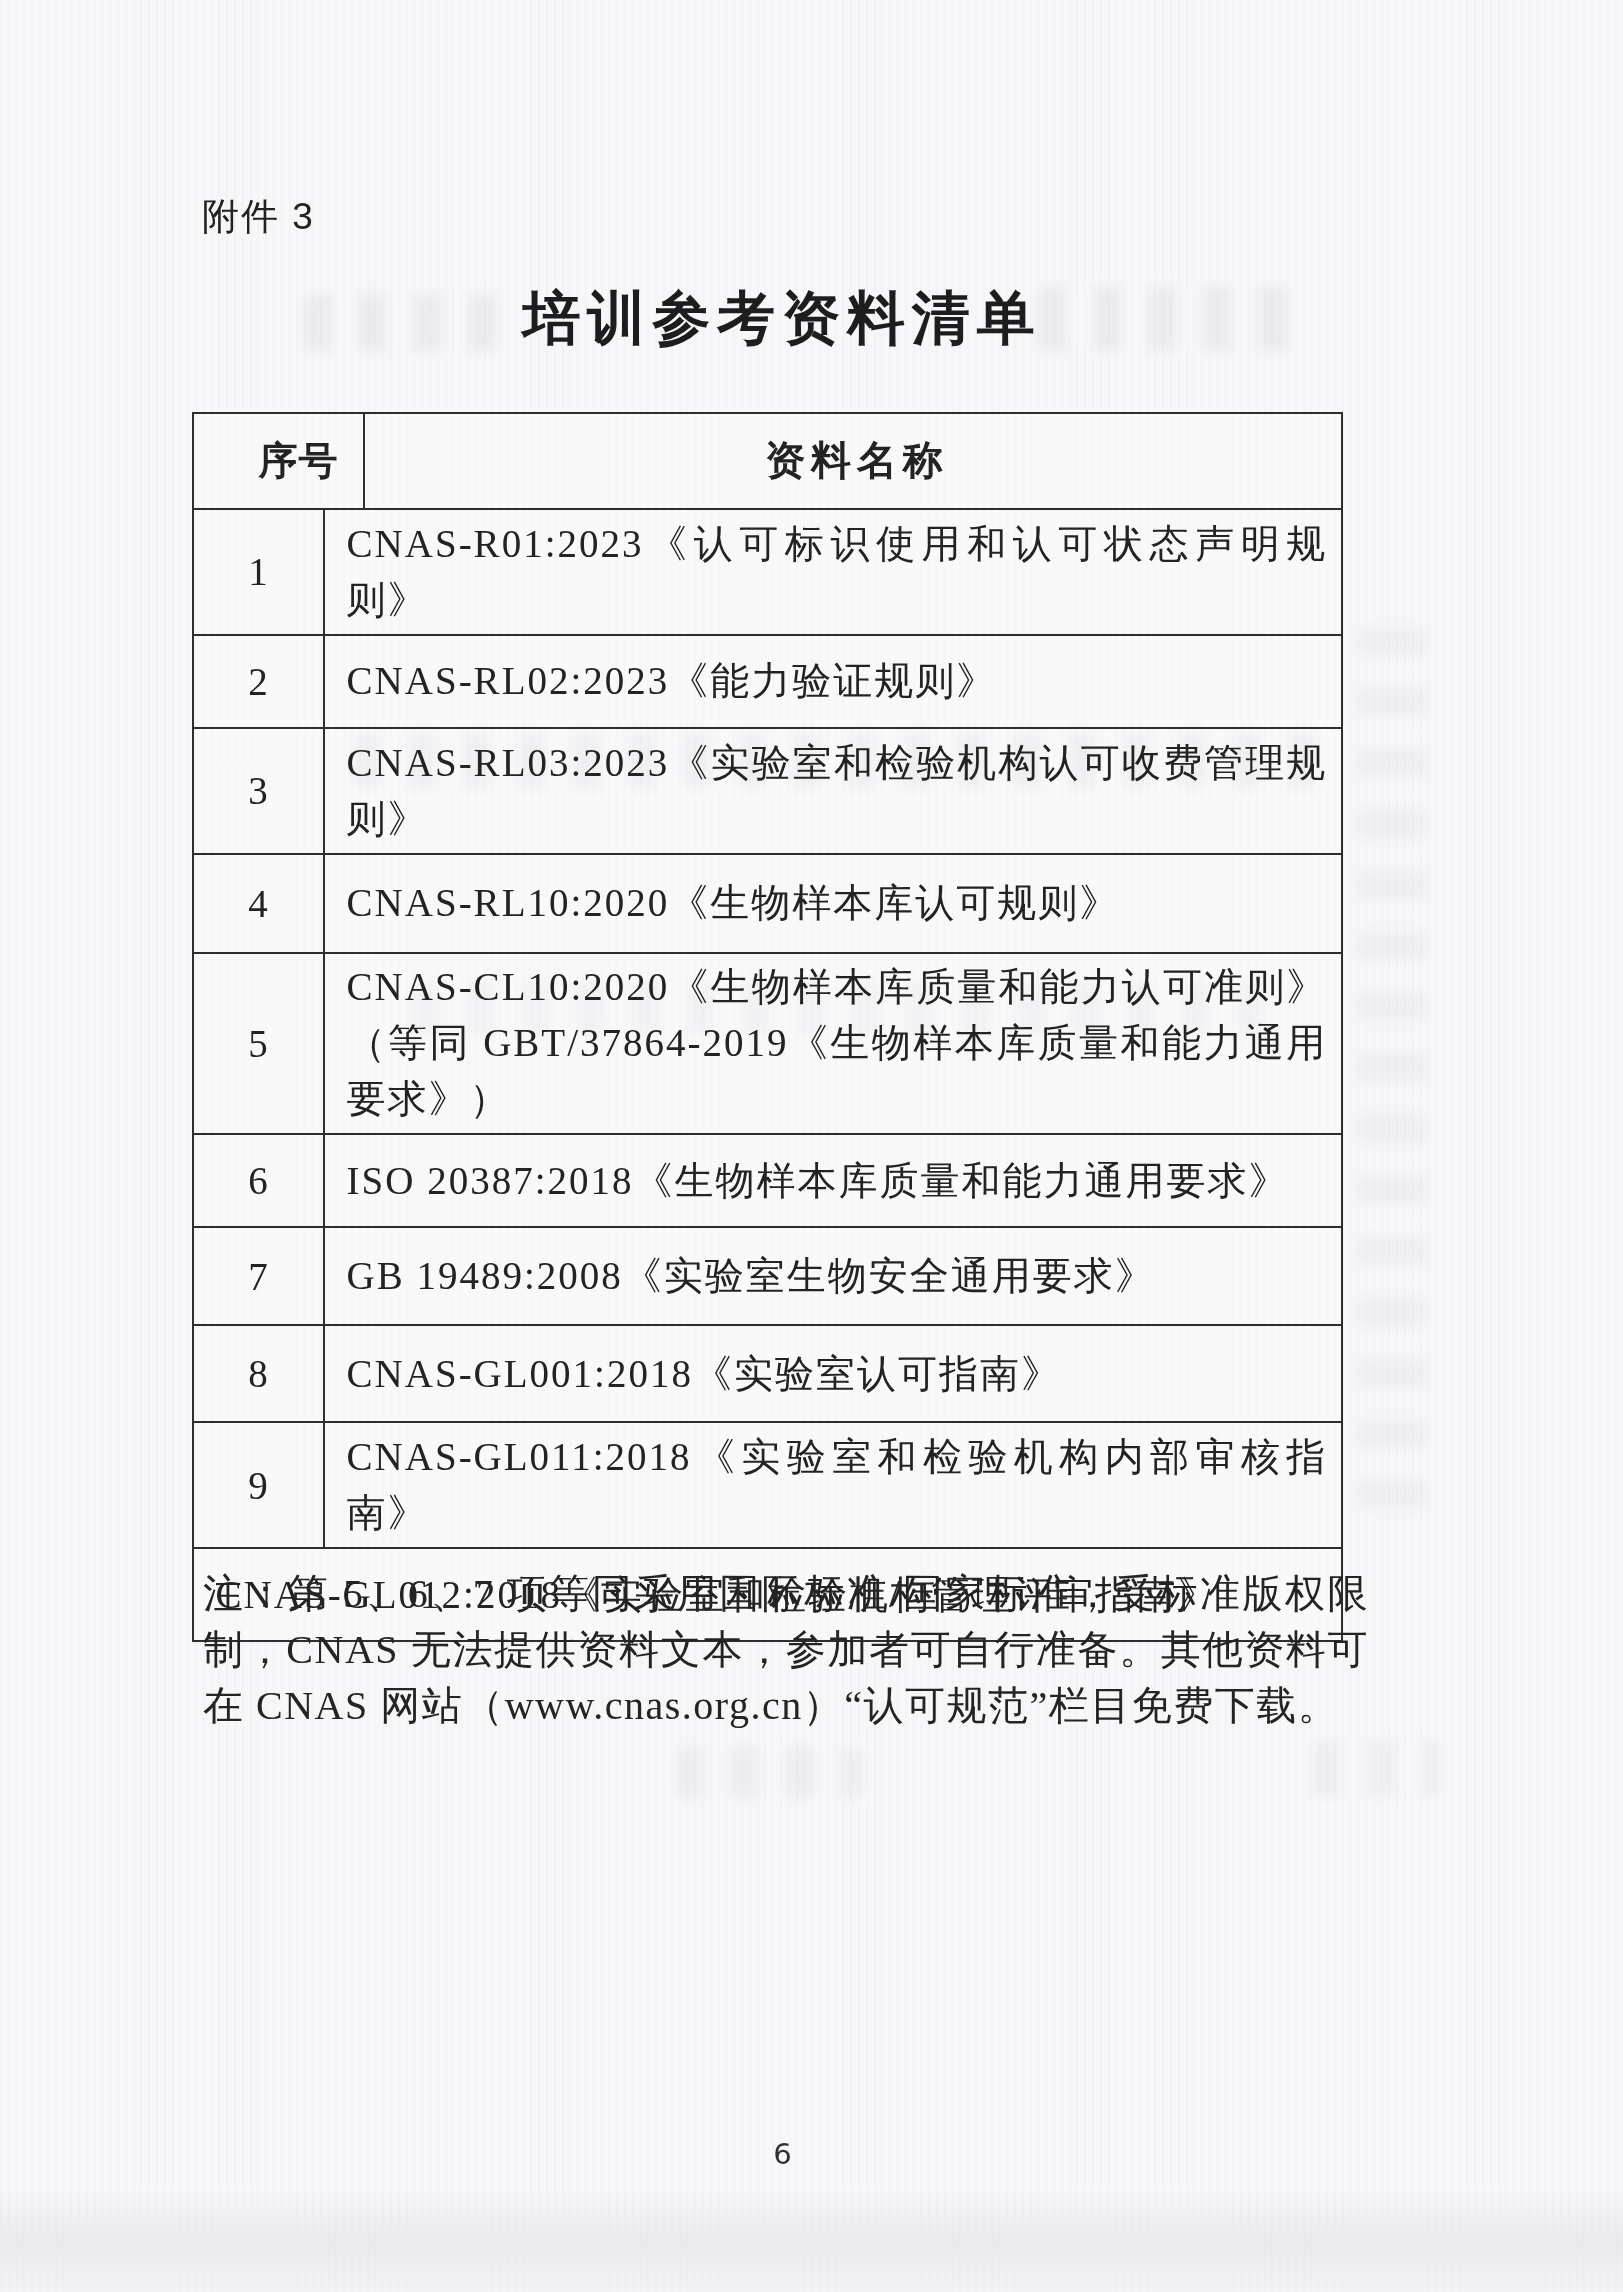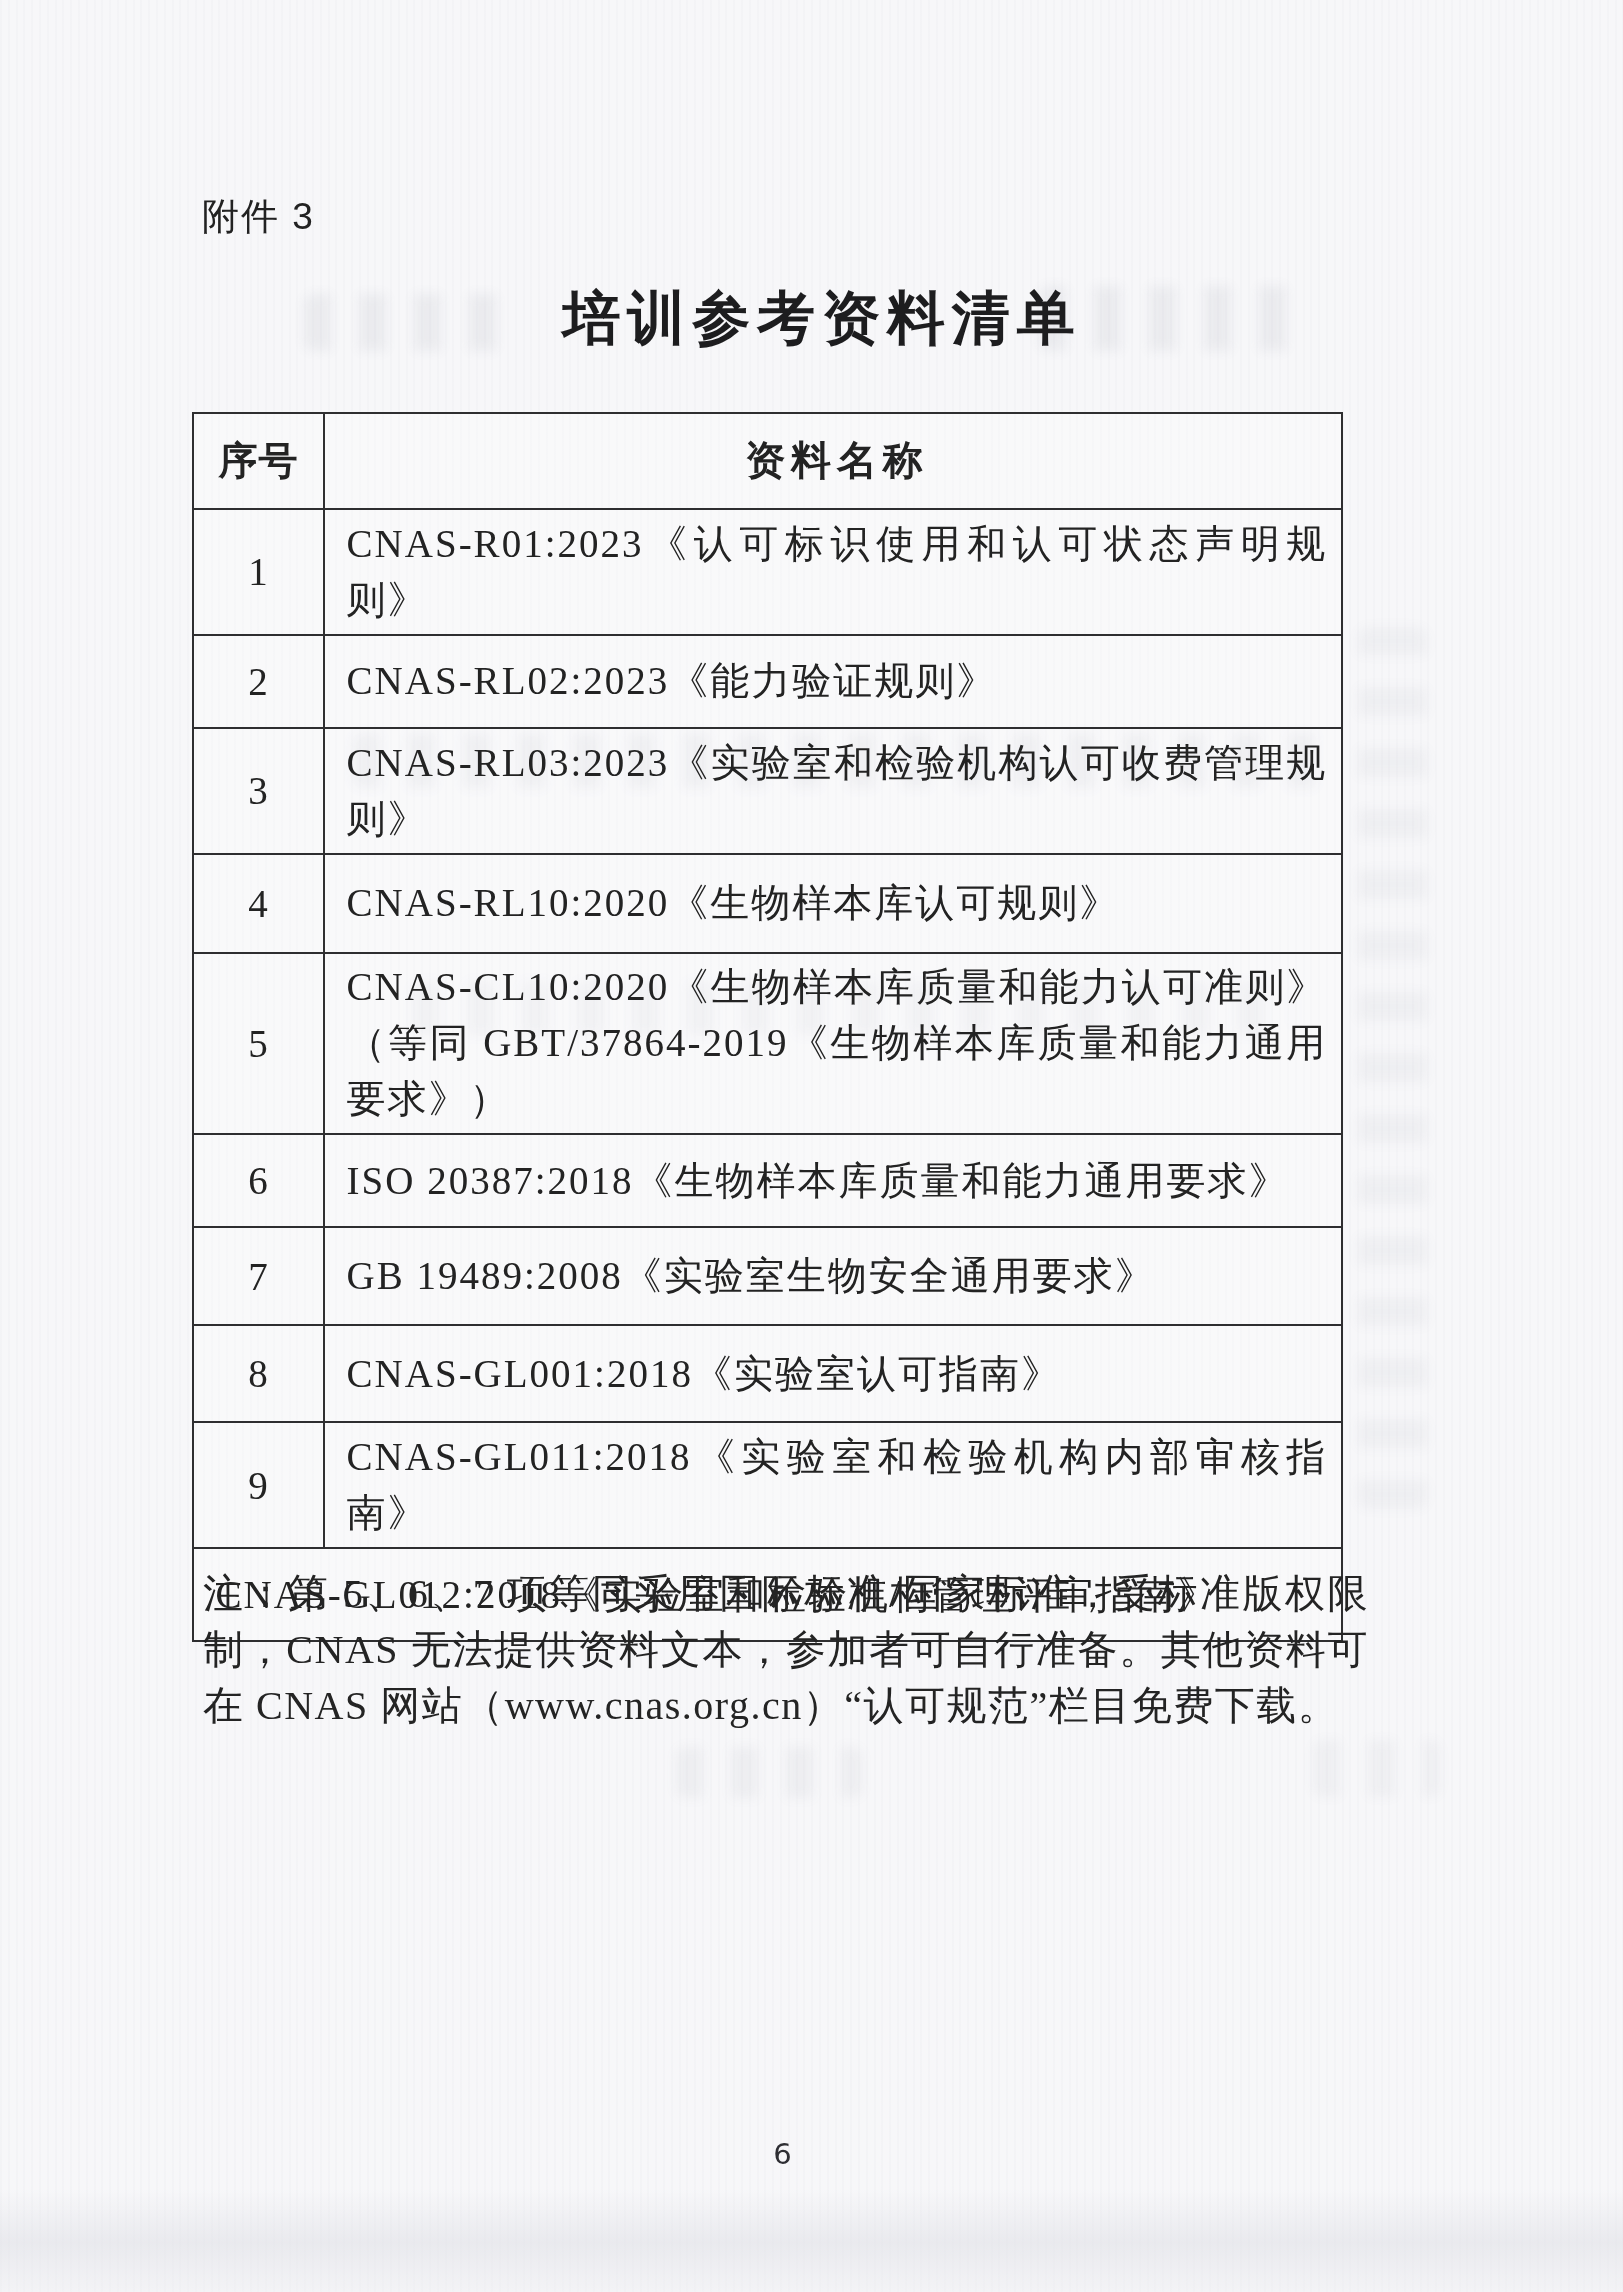--- a/index.html
+++ b/index.html
@@ -25,21 +25,21 @@
   }
   .attachment{
     position:absolute;left:202px;top:192px;
     font-family:"Liberation Sans","DejaVu Sans",sans-serif;
     font-size:37px;font-weight:400;letter-spacing:2px;color:#222;
   }
   .title{
     position:absolute;left:0;top:280px;width:1564px;margin:0;
     text-align:center;
     font-family:"DejaVu Sans","Liberation Sans",sans-serif;
-    font-size:58px;font-weight:800;letter-spacing:6.9px;color:#1d1d1f;padding-left:40px;
+    font-size:58px;font-weight:800;letter-spacing:6.9px;color:#1d1d1f;
   }
   .reftable{
     position:absolute;left:192px;top:412px;width:1151px;
     border:2.9px solid #2e2e30;
     background:rgba(255,255,255,0.25);
     box-sizing:border-box;
   }
   .trow{display:flex;border-top:2px solid #2e2e30;}
   .trow.first{border-top:none;}
   .cno{
@@ -49,21 +49,21 @@
   }
   .cname{
     flex:1 1 auto;display:flex;align-items:center;
     padding:5.9px 13.7px 5.9px 21.6px;box-sizing:border-box;
     font-size:39px;line-height:56px;letter-spacing:2px;
     text-align:justify;
     border-radius:15px;
   }
   .hcell{font-weight:700;}
   .hname{justify-content:center;text-align:center;letter-spacing:5.9px;font-size:40px;}
-  .mh96{min-height:94px;} .mh97{min-height:95px;} .mh93{min-height:91px;}
+  .mh96{min-height:94px;padding-left:40px;} .mh97{min-height:95px;} .mh93{min-height:91px;}
   .mh117{min-height:115px;} .mh99{min-height:97px;} .mh175{min-height:172px;}
   .mh98{min-height:96px;}
   .note{
     position:absolute;left:203px;top:1566px;width:1166px;margin:0;
     font-size:40px;line-height:56px;letter-spacing:1.5px;color:#242424;
     text-align:justify;
   }
   .pagenum{
     position:absolute;left:748px;top:2137px;width:69px;
     text-align:center;

